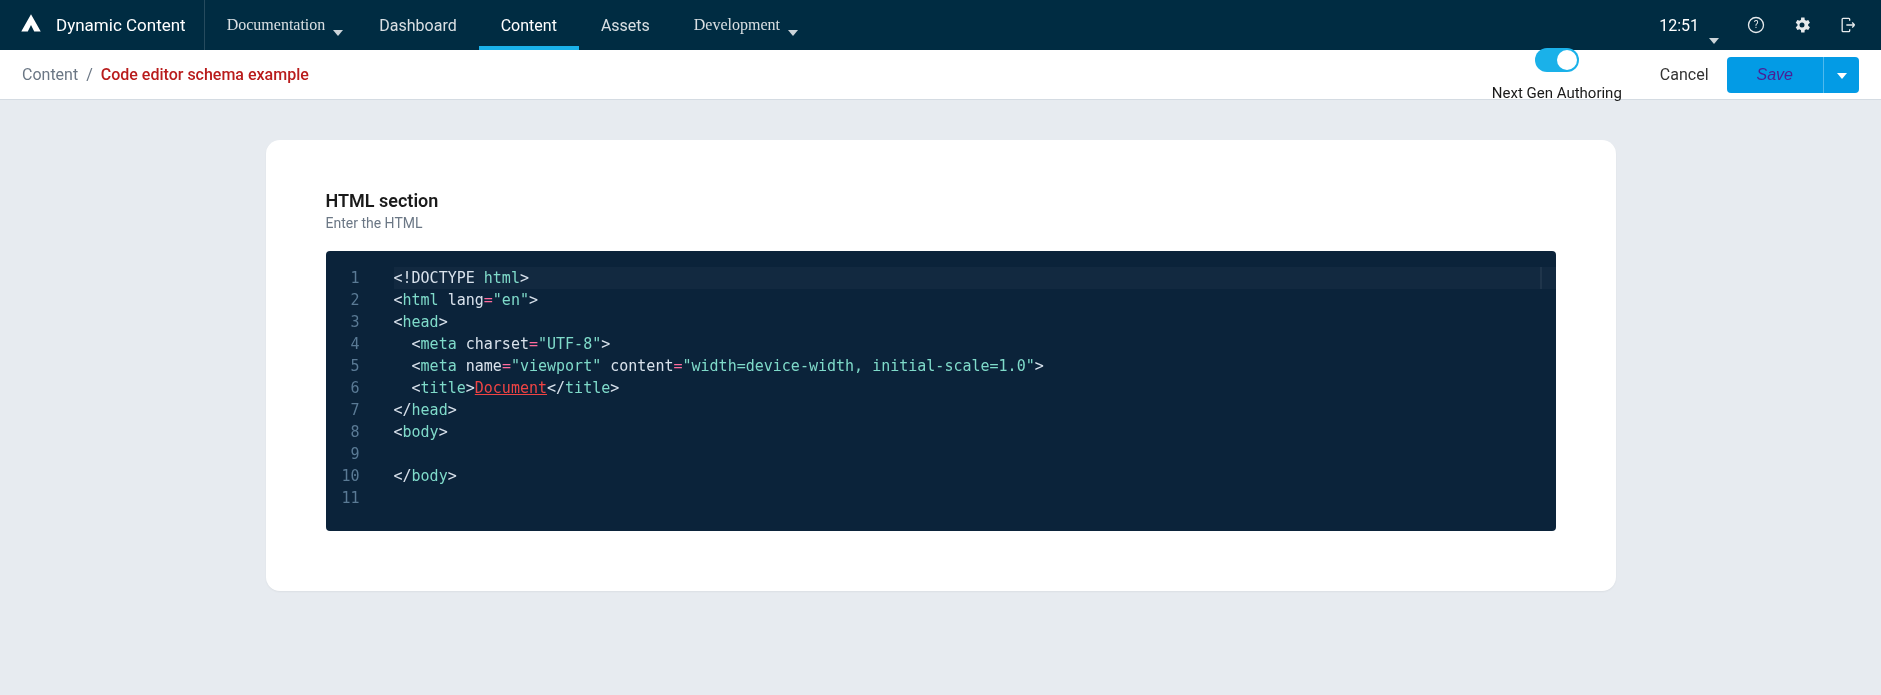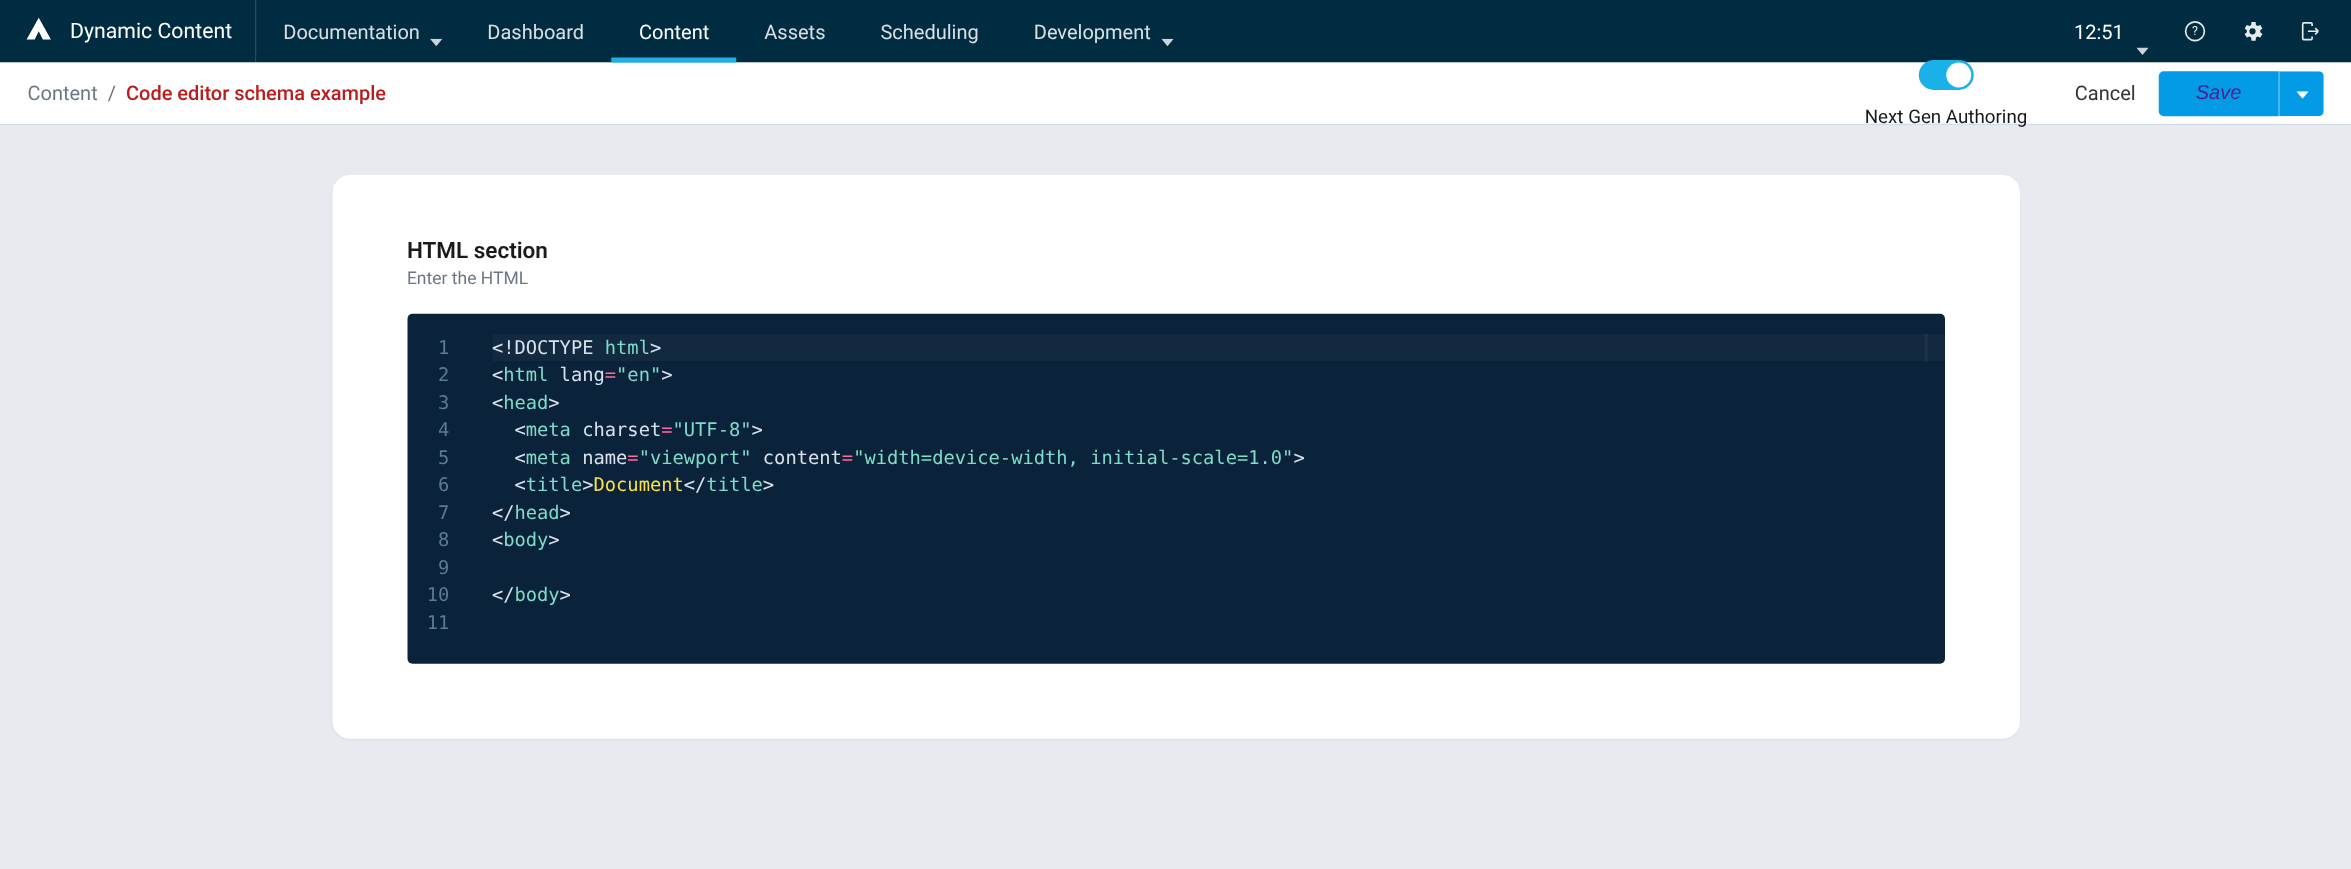--- a/index.html
+++ b/index.html
@@ -51,20 +51,21 @@
       align-items: center;
       height: 100%;
       padding: 0 22px;
       color: rgba(255,255,255,0.85);
       font-size: 16px;
       cursor: pointer;
       gap: 8px;
     }
     .nav-item.with-caret {
       padding-right: 14px;
+      font-family: Liberation Serif, serif;
     }
     .nav-item.active {
       color: #fff;
       border-bottom: 4px solid #1ab1e9;
       padding-top: 4px;
     }
     .caret-down {
       width: 10px;
       height: 6px;
       display: inline-block;
@@ -250,21 +251,21 @@
       width: 2px;
       height: 22px;
       background: rgba(255,255,255,0.06);
     }
     .t-punc   { color: #d9e2ec; }
     .t-doctype{ color: #d9e2ec; }
     .t-tag    { color: #7fdbca; }
     .t-attr   { color: #d9e2ec; }
     .t-eq     { color: #ff6b9d; }
     .t-str    { color: #7fdbca; }
-    .t-text   { color: #fde047; }
+    .t-text   { color: #ef4444; text-decoration: underline; }
     .codelines-inner { padding-left: 4px; }
   </style>
 </head>
 <body>
 
 <div class="topbar">
   <div class="topbar-left">
     <span class="logo">
       <svg viewBox="0 0 24 24" width="26" height="26">
           <path fill="#fff" d="M12 2 L21 18 L15 18 L12 12 L9 18 L3 18 Z"></path>
@@ -283,23 +284,20 @@
       </span>
     </div>
     <div class="nav-item">
       <span>Dashboard</span>
     </div>
     <div class="nav-item active">
       <span>Content</span>
     </div>
     <div class="nav-item">
       <span>Assets</span>
-    </div>
-    <div class="nav-item">
-      <span>Scheduling</span>
     </div>
     <div class="nav-item with-caret">
       <span>Development</span>
       <span class="caret-down">
         <svg viewBox="0 0 10 6" width="10" height="6">
             <path d="M0 0 L5 6 L10 0 Z" fill="rgba(255,255,255,0.8)"></path>
           </svg>
       </span>
     </div>
   </div>

